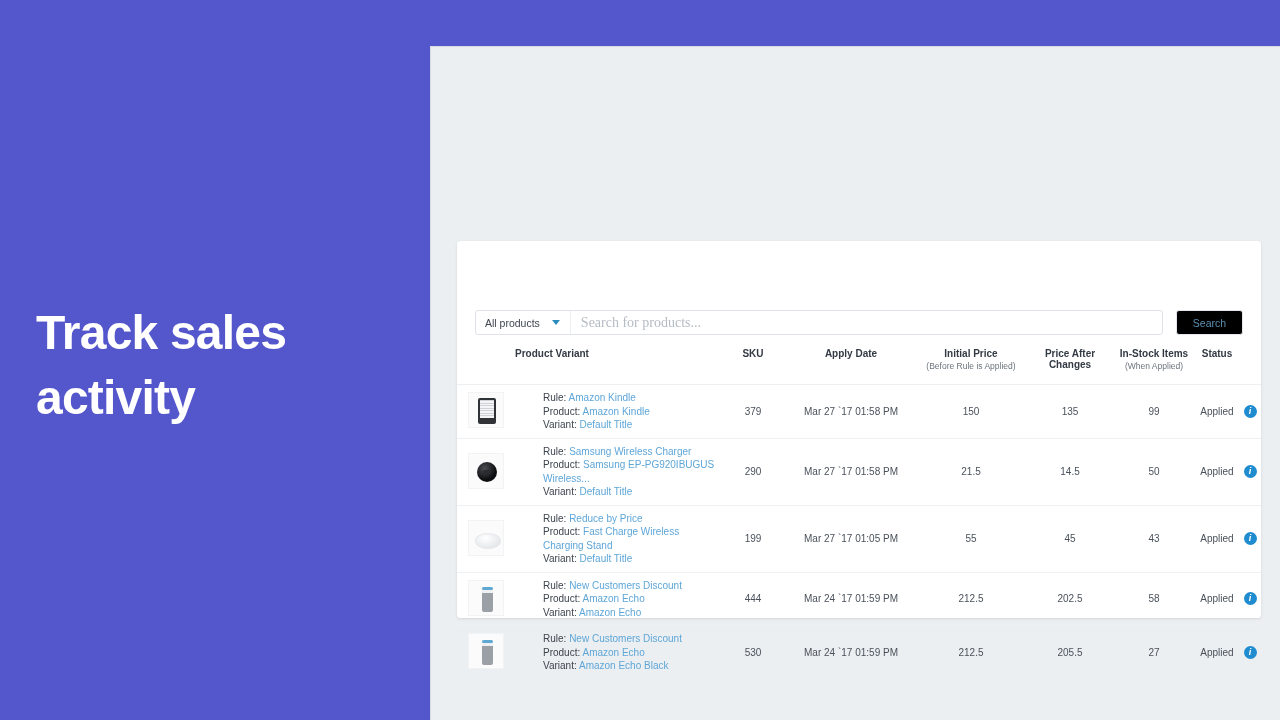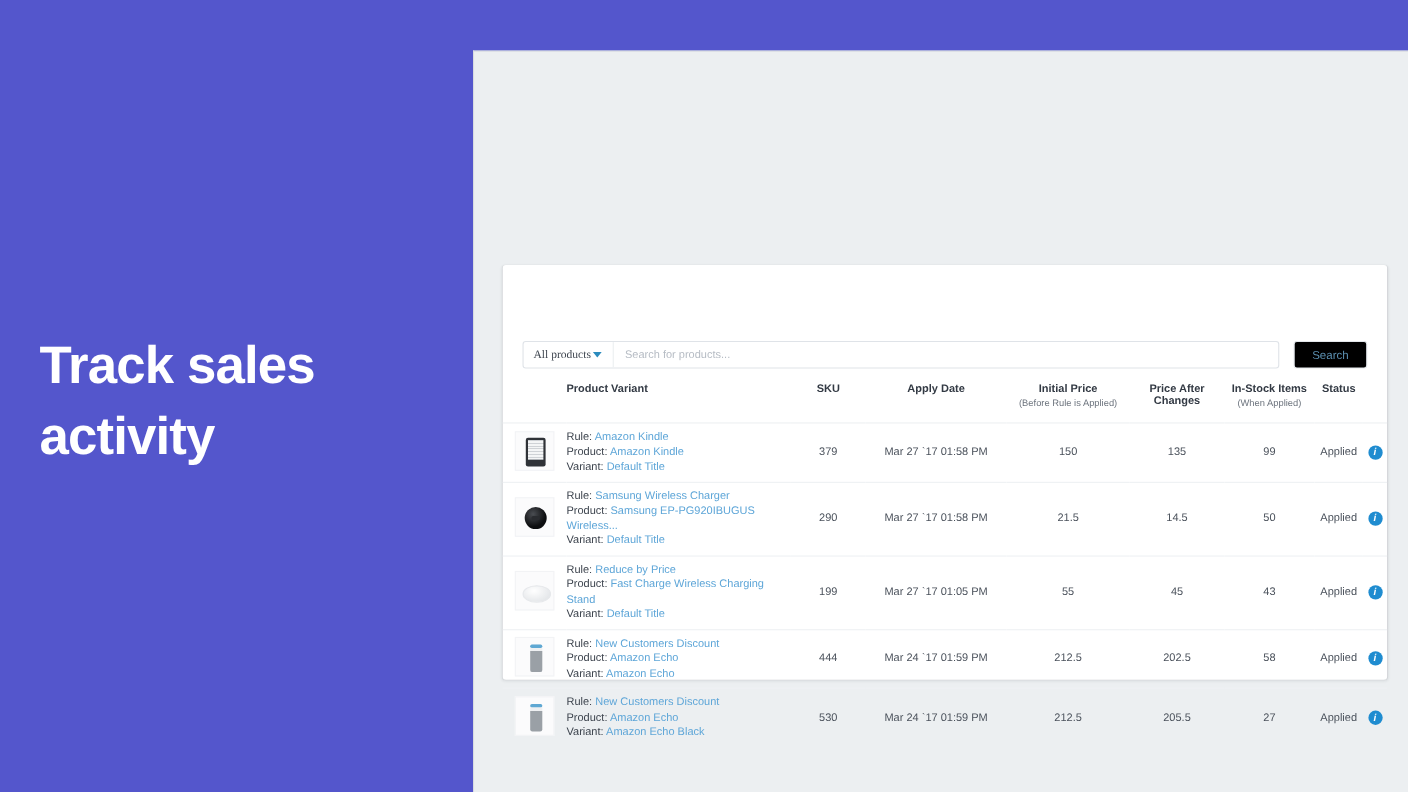--- a/index.html
+++ b/index.html
@@ -84,43 +84,42 @@
     flex: 1;
     display: flex;
     align-items: stretch;
     border: 1px solid #dfe3e8;
     border-radius: 3px;
     background: #fff;
     overflow: hidden;
   }
   .filter-select {
     display: flex; align-items: center;
-    gap: 2px;
+    gap: 12px;
     padding: 0 10px 0 9px;
     border-right: 1px solid #eceff1;
     cursor: pointer;
     white-space: nowrap;
-    font-family: Liberation Serif, serif;
   }
   .filter-select-label {
     font-size: 10.5px;
     color: #3f4650;
   }
   .caret {
     width: 0; height: 0;
     border-left: 4px solid transparent;
     border-right: 4px solid transparent;
     border-top: 5px solid #2b8bbd;
   }
   .search-input {
     flex: 1;
     border: 0; outline: 0;
     padding: 0 10px;
-    font-family: Liberation Sans, sans-serif;
-    font-size: 10px;
+    font-family: Liberation Serif, serif;
+    font-size: 14px;
     color: #3f4650;
     background: transparent;
   }
   .search-input::placeholder { color: #b6bcc4; }
   .btn-search {
     margin-left: 13px;
     width: 67px;
     display: flex; align-items: center; justify-content: center;
     border: 1px solid #e3e7eb;
     border-radius: 3px;
@@ -216,21 +215,21 @@
     width:11px; height:25px; border-radius:2px;
     background: linear-gradient(#eef0f2 0 6px, #9aa0a6 6px 100%);
   }
   .t-echo::after {
     content:""; position:absolute; left:13px; top:6px;
     width:11px; height:3px; border-radius:2px;
     background:#5fa8d3;
   }
 
   .info-lines { padding: 6px 0; line-height: 1.35; }
-  .info-lines div { white-space: normal; }
+  .info-lines div { white-space: normal; margin-left: 28px; }
   .lbl { color: #3d444e; }
   .lnk { color: #5ea6d8; }
 
   .status-text { color: #4a515b; }
 
   .info-icon {
     display: inline-block;
     width: 13px; height: 13px;
     border-radius: 50%;
     background: #1f8cd0;

